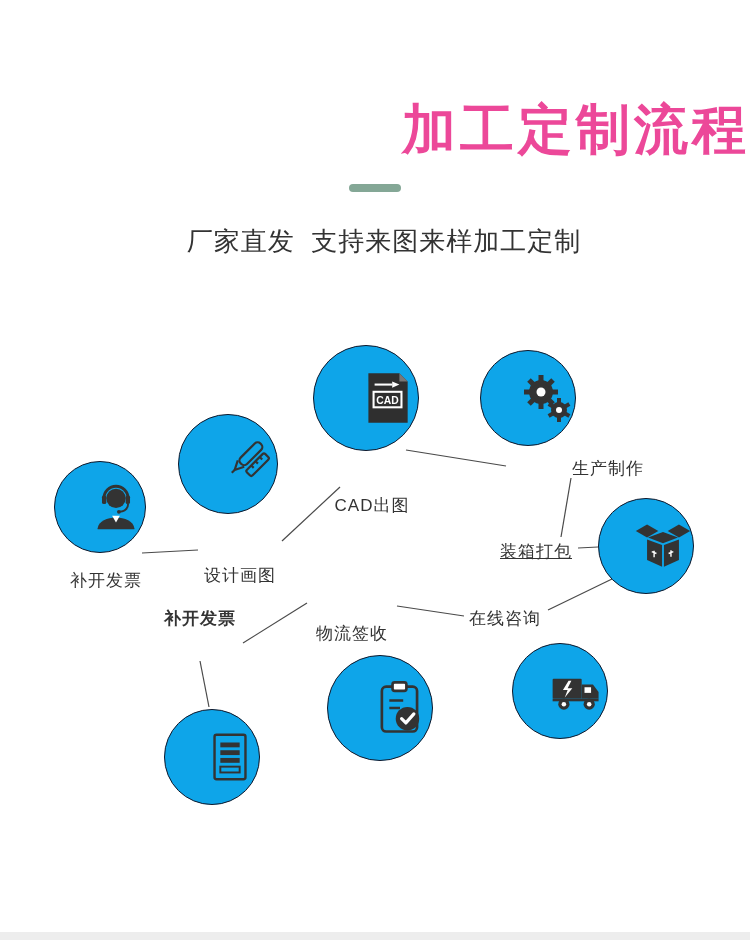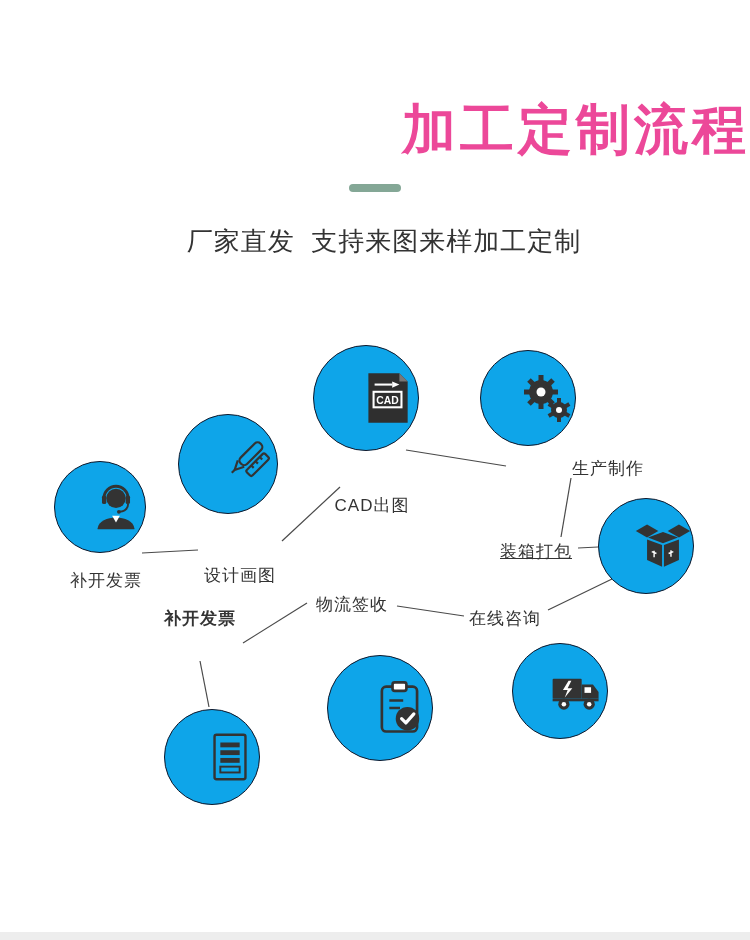--- a/index.html
+++ b/index.html
@@ -162,21 +162,21 @@
     <svg width="64" height="64" viewBox="0 0 60 60">
       <g fill="none" stroke="#333" stroke-width="2.5">
         <rect x="13" y="10" width="33" height="42" rx="4"></rect>
         <path d="M20 23 h13 M20 30 h10"></path>
       </g>
       <rect x="23" y="6" width="13" height="8" rx="2" fill="#fff" stroke="#333" stroke-width="2.5"></rect>
       <circle cx="37" cy="40" r="11" fill="#333"></circle>
       <path d="M31.5 40 l4 4 l7.5 -8.5" stroke="#fff" stroke-width="3" fill="none" stroke-linecap="round" stroke-linejoin="round"></path>
     </svg>
   </div>
-  <div class="step-label" style="left:352px;top:593px;">物流签收</div>
+  <div class="step-label" style="left:352px;top:622px;">物流签收</div>
 
   <div class="circle" style="left:164px;top:709px;width:96px;height:96px;">
     <svg width="58" height="58" viewBox="0 0 60 60">
       <rect x="14" y="7" width="32" height="46" rx="2" fill="none" stroke="#333" stroke-width="2.5"></rect>
       <g fill="#333">
         <rect x="20" y="15" width="20" height="5"></rect>
         <rect x="20" y="23" width="20" height="5"></rect>
         <rect x="20" y="31" width="20" height="5"></rect>
       </g>
       <rect x="20" y="40" width="20" height="6" fill="none" stroke="#333" stroke-width="2"></rect>

